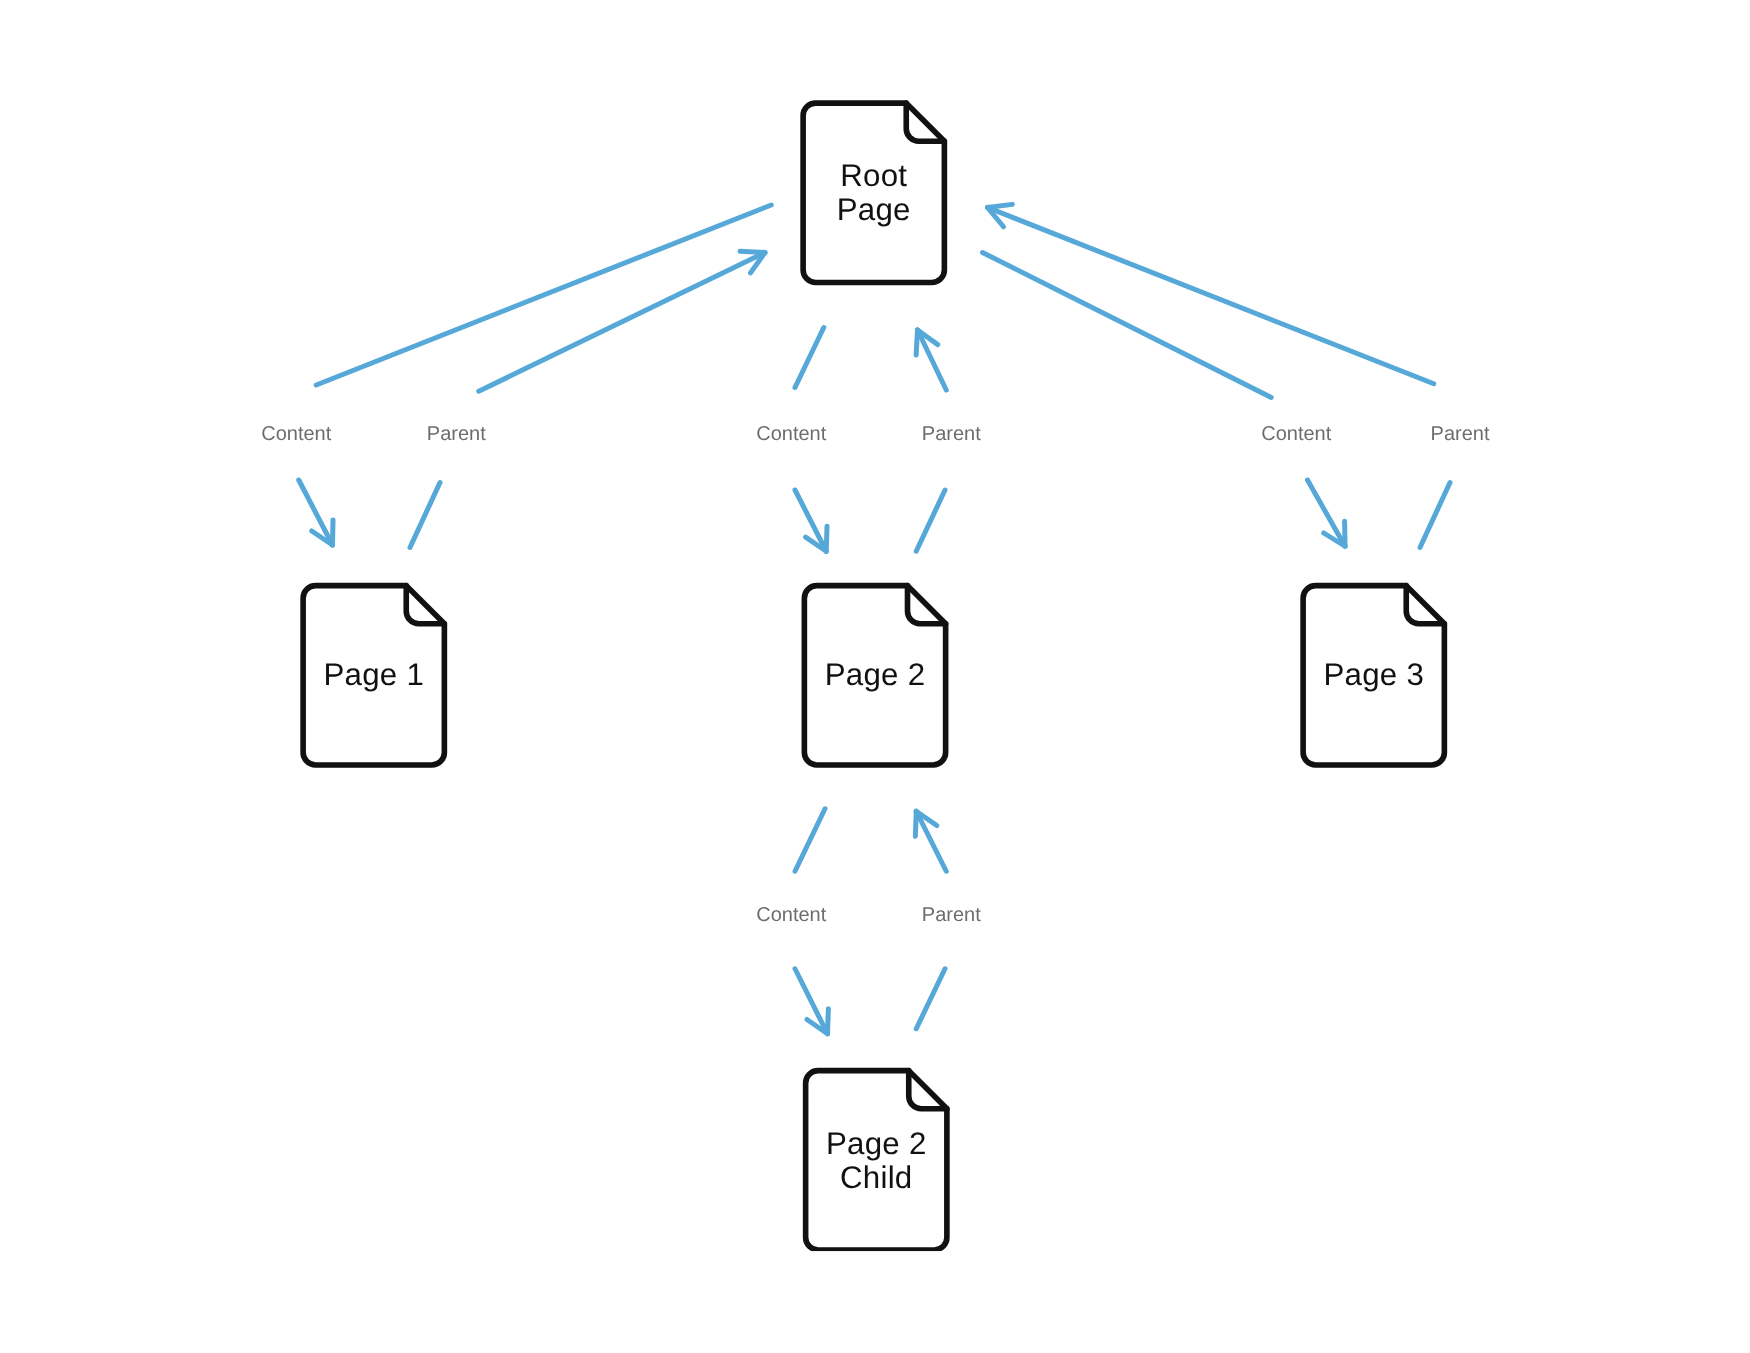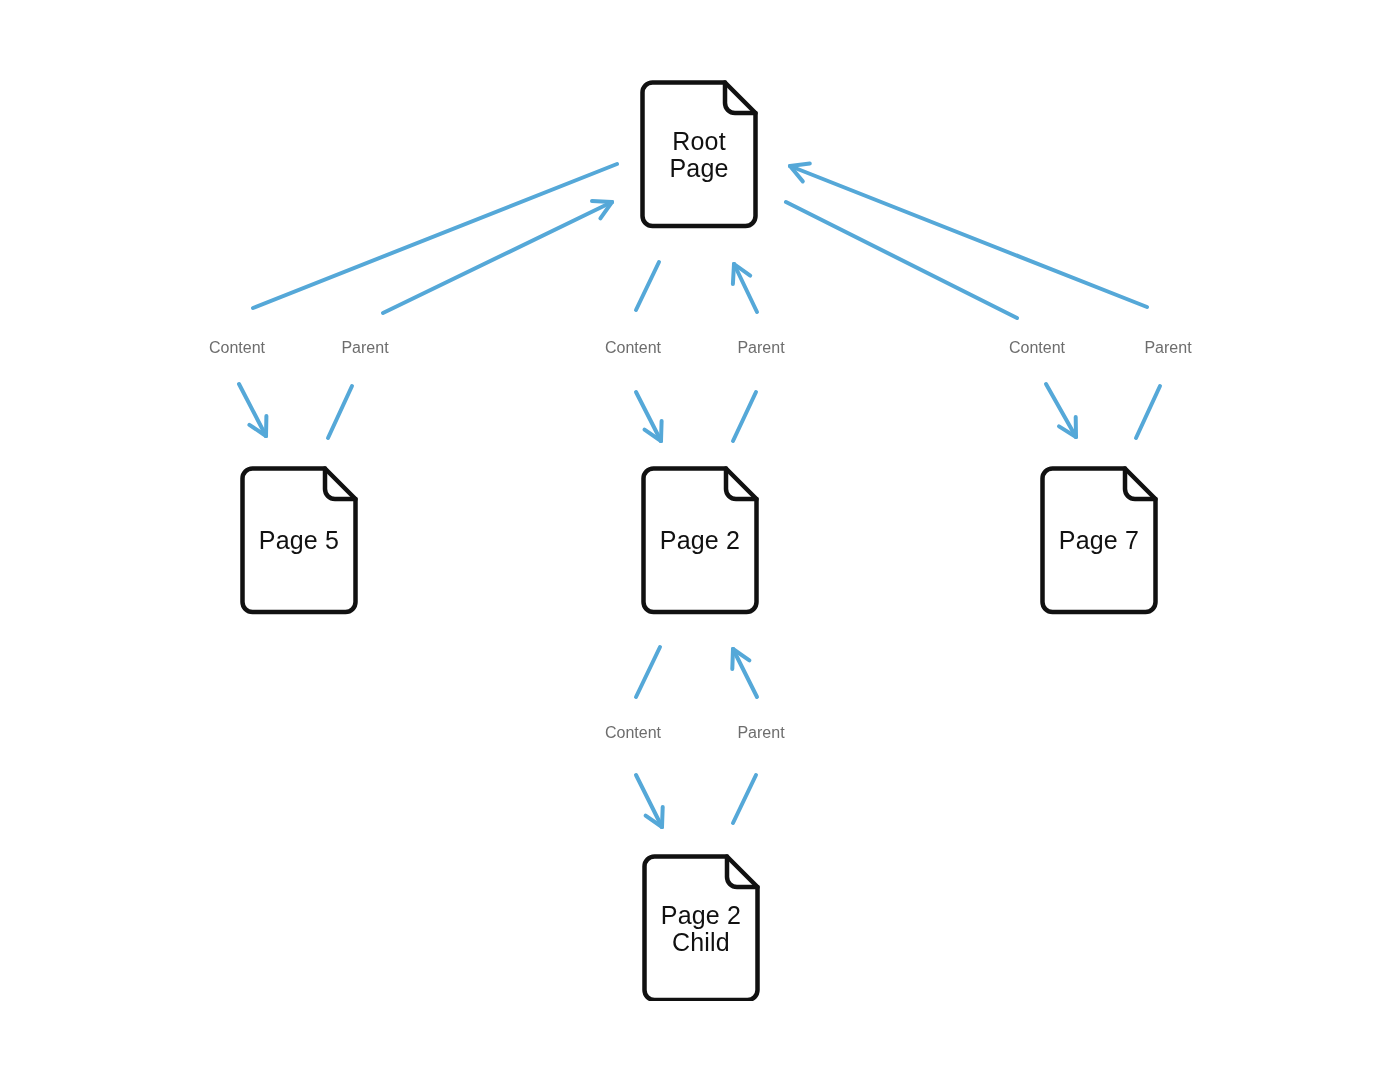--- a/index.html
+++ b/index.html
@@ -145,35 +145,35 @@
           <path class="file-fold" d="M85 2.5 V23 A10 10 0 0 0 95 33 H115.5"></path>
         </svg>
         <div class="node-label">Root
 Page</div>
       </div>
       <div class="node" style="left: 240px; top: 466px; width: 118px; height: 149px;">
         <svg viewBox="0 0 118 149" preserveAspectRatio="none">
           <path class="file-outline" d="M12.5 2.5 H85 L115.5 33 V136 A10 10 0 0 1 105.5 146 H12.5 A10 10 0 0 1 2.5 136 V12.5 A10 10 0 0 1 12.5 2.5 Z"></path>
           <path class="file-fold" d="M85 2.5 V23 A10 10 0 0 0 95 33 H115.5"></path>
         </svg>
-        <div class="node-label">Page 5</div>
+        <div class="node-label">Page 1</div>
       </div>
       <div class="node" style="left: 641px; top: 466px; width: 118px; height: 149px;">
         <svg viewBox="0 0 118 149" preserveAspectRatio="none">
           <path class="file-outline" d="M12.5 2.5 H85 L115.5 33 V136 A10 10 0 0 1 105.5 146 H12.5 A10 10 0 0 1 2.5 136 V12.5 A10 10 0 0 1 12.5 2.5 Z"></path>
           <path class="file-fold" d="M85 2.5 V23 A10 10 0 0 0 95 33 H115.5"></path>
         </svg>
         <div class="node-label">Page 2</div>
       </div>
       <div class="node" style="left: 1040px; top: 466px; width: 118px; height: 149px;">
         <svg viewBox="0 0 118 149" preserveAspectRatio="none">
           <path class="file-outline" d="M12.5 2.5 H85 L115.5 33 V136 A10 10 0 0 1 105.5 146 H12.5 A10 10 0 0 1 2.5 136 V12.5 A10 10 0 0 1 12.5 2.5 Z"></path>
           <path class="file-fold" d="M85 2.5 V23 A10 10 0 0 0 95 33 H115.5"></path>
         </svg>
-        <div class="node-label">Page 7</div>
+        <div class="node-label">Page 3</div>
       </div>
       <div class="node" style="left: 642px; top: 854px; width: 118px; height: 149px;">
         <svg viewBox="0 0 118 149" preserveAspectRatio="none">
           <path class="file-outline" d="M12.5 2.5 H85 L115.5 33 V136 A10 10 0 0 1 105.5 146 H12.5 A10 10 0 0 1 2.5 136 V12.5 A10 10 0 0 1 12.5 2.5 Z"></path>
           <path class="file-fold" d="M85 2.5 V23 A10 10 0 0 0 95 33 H115.5"></path>
         </svg>
         <div class="node-label">Page 2
 Child</div>
       </div>
     </div>

